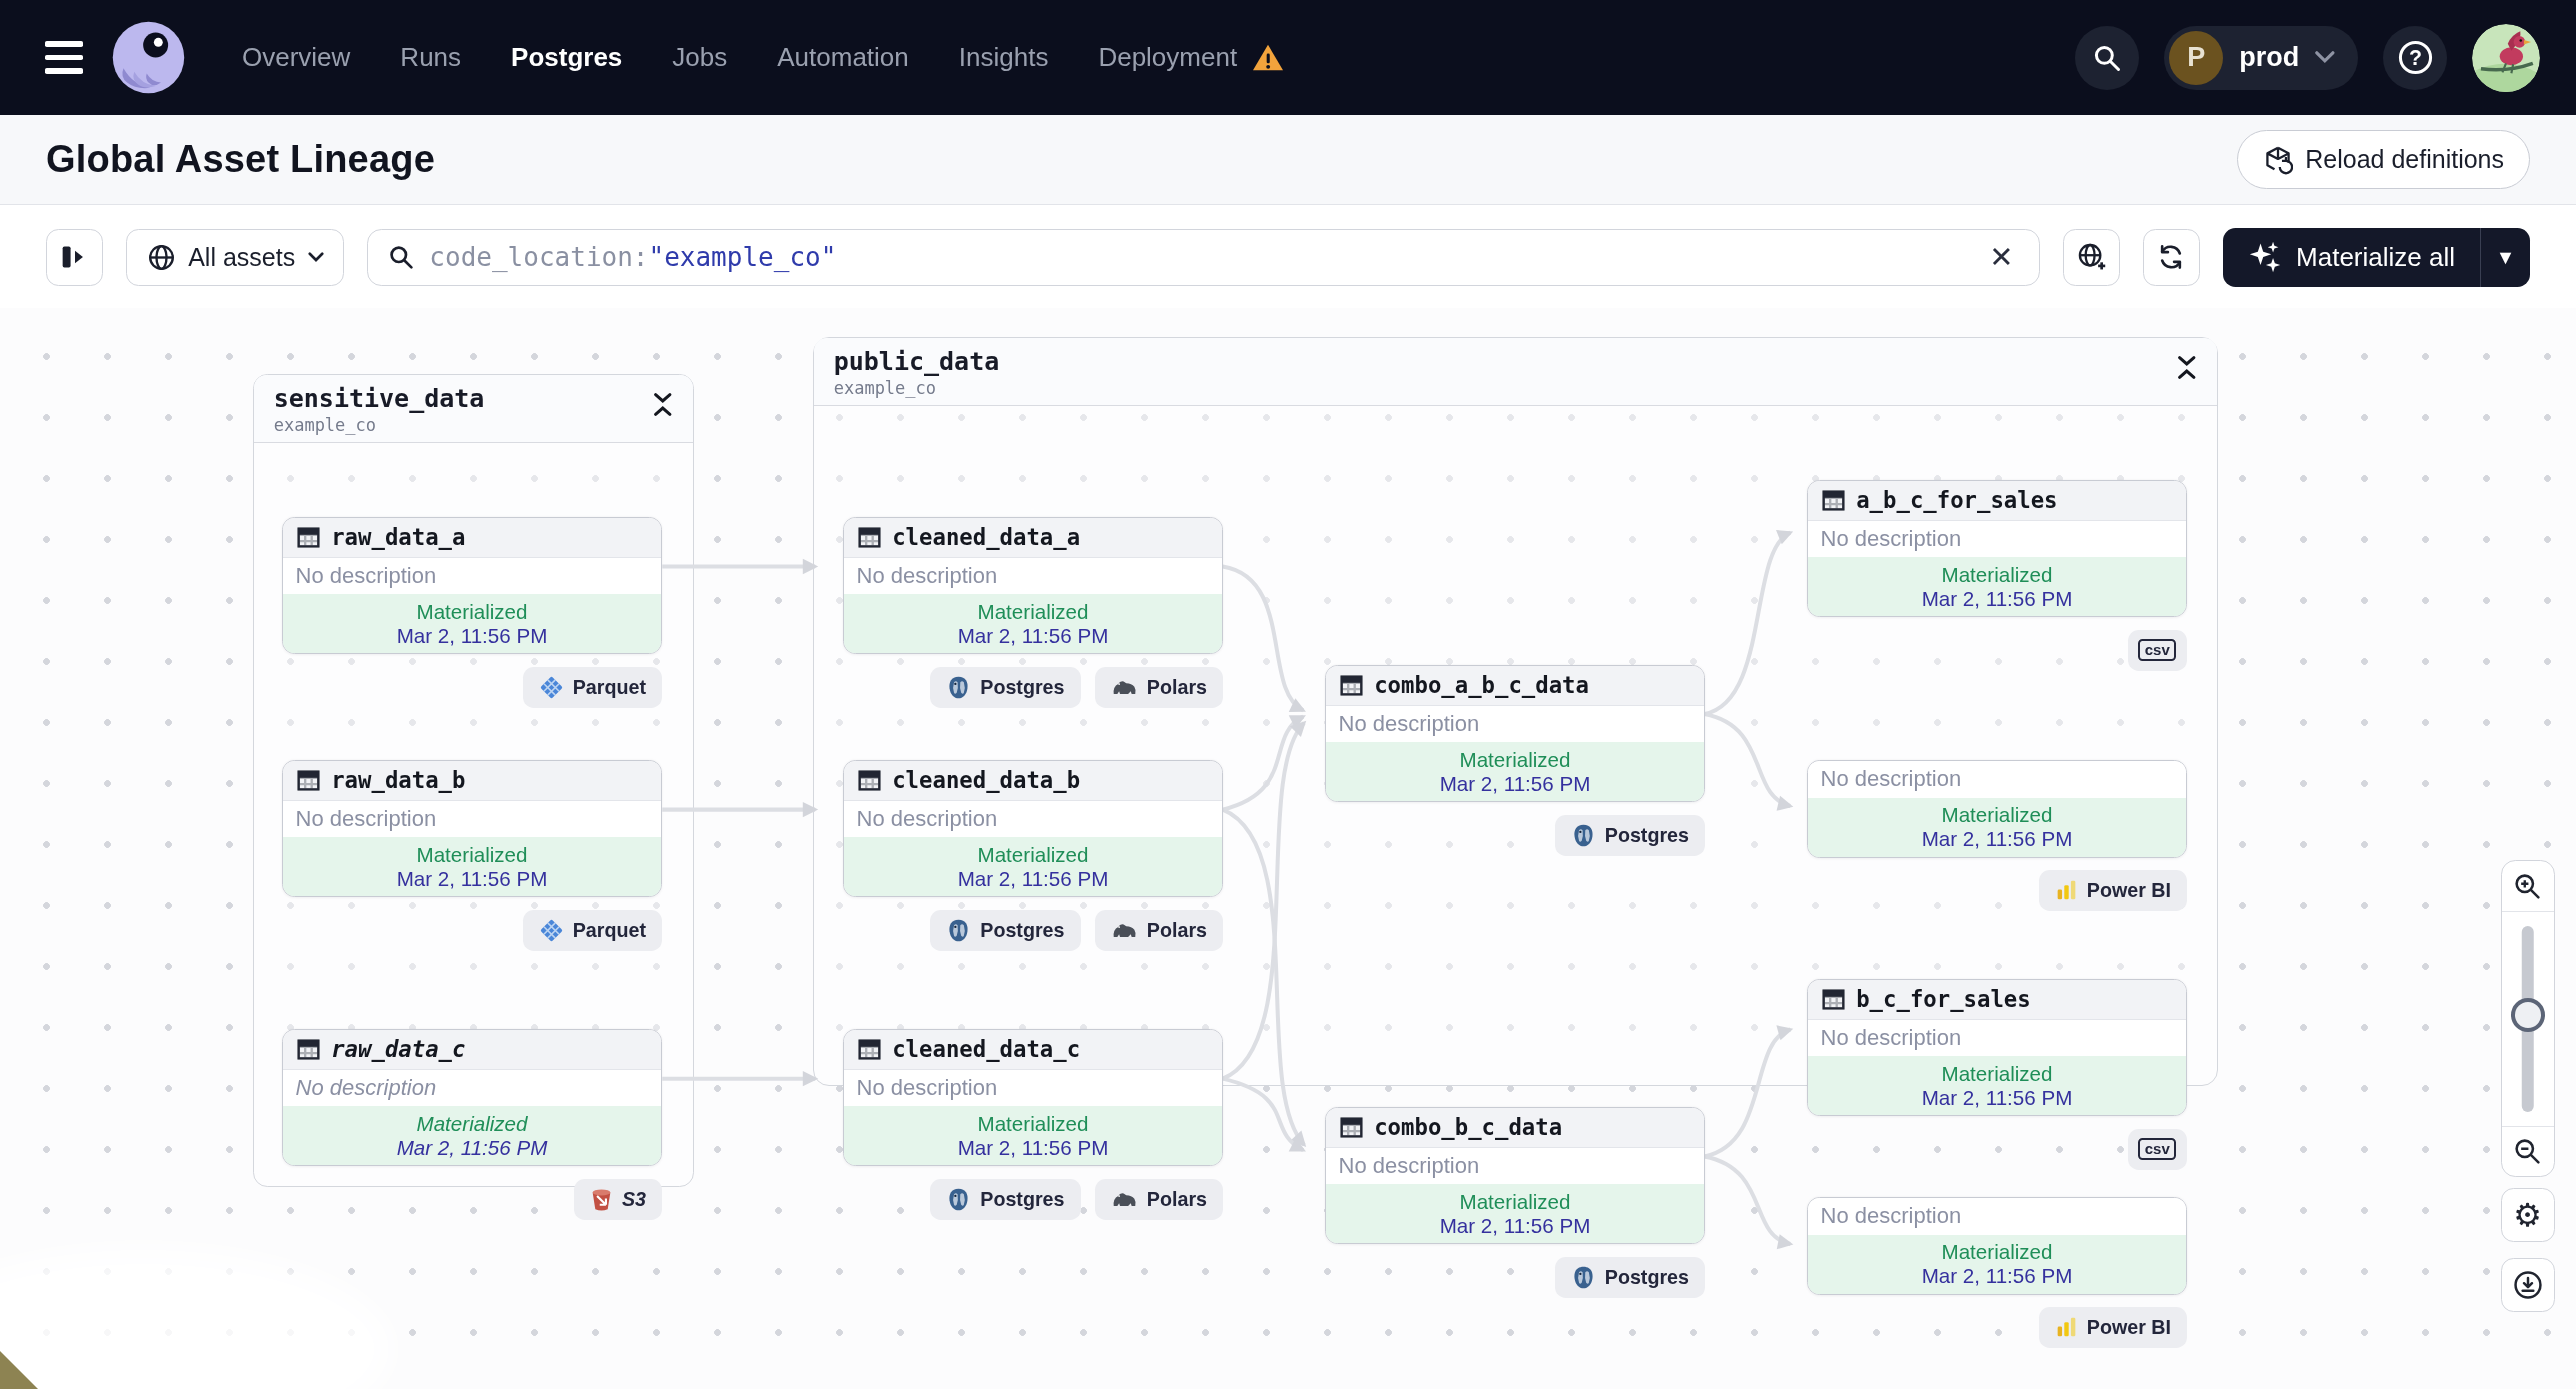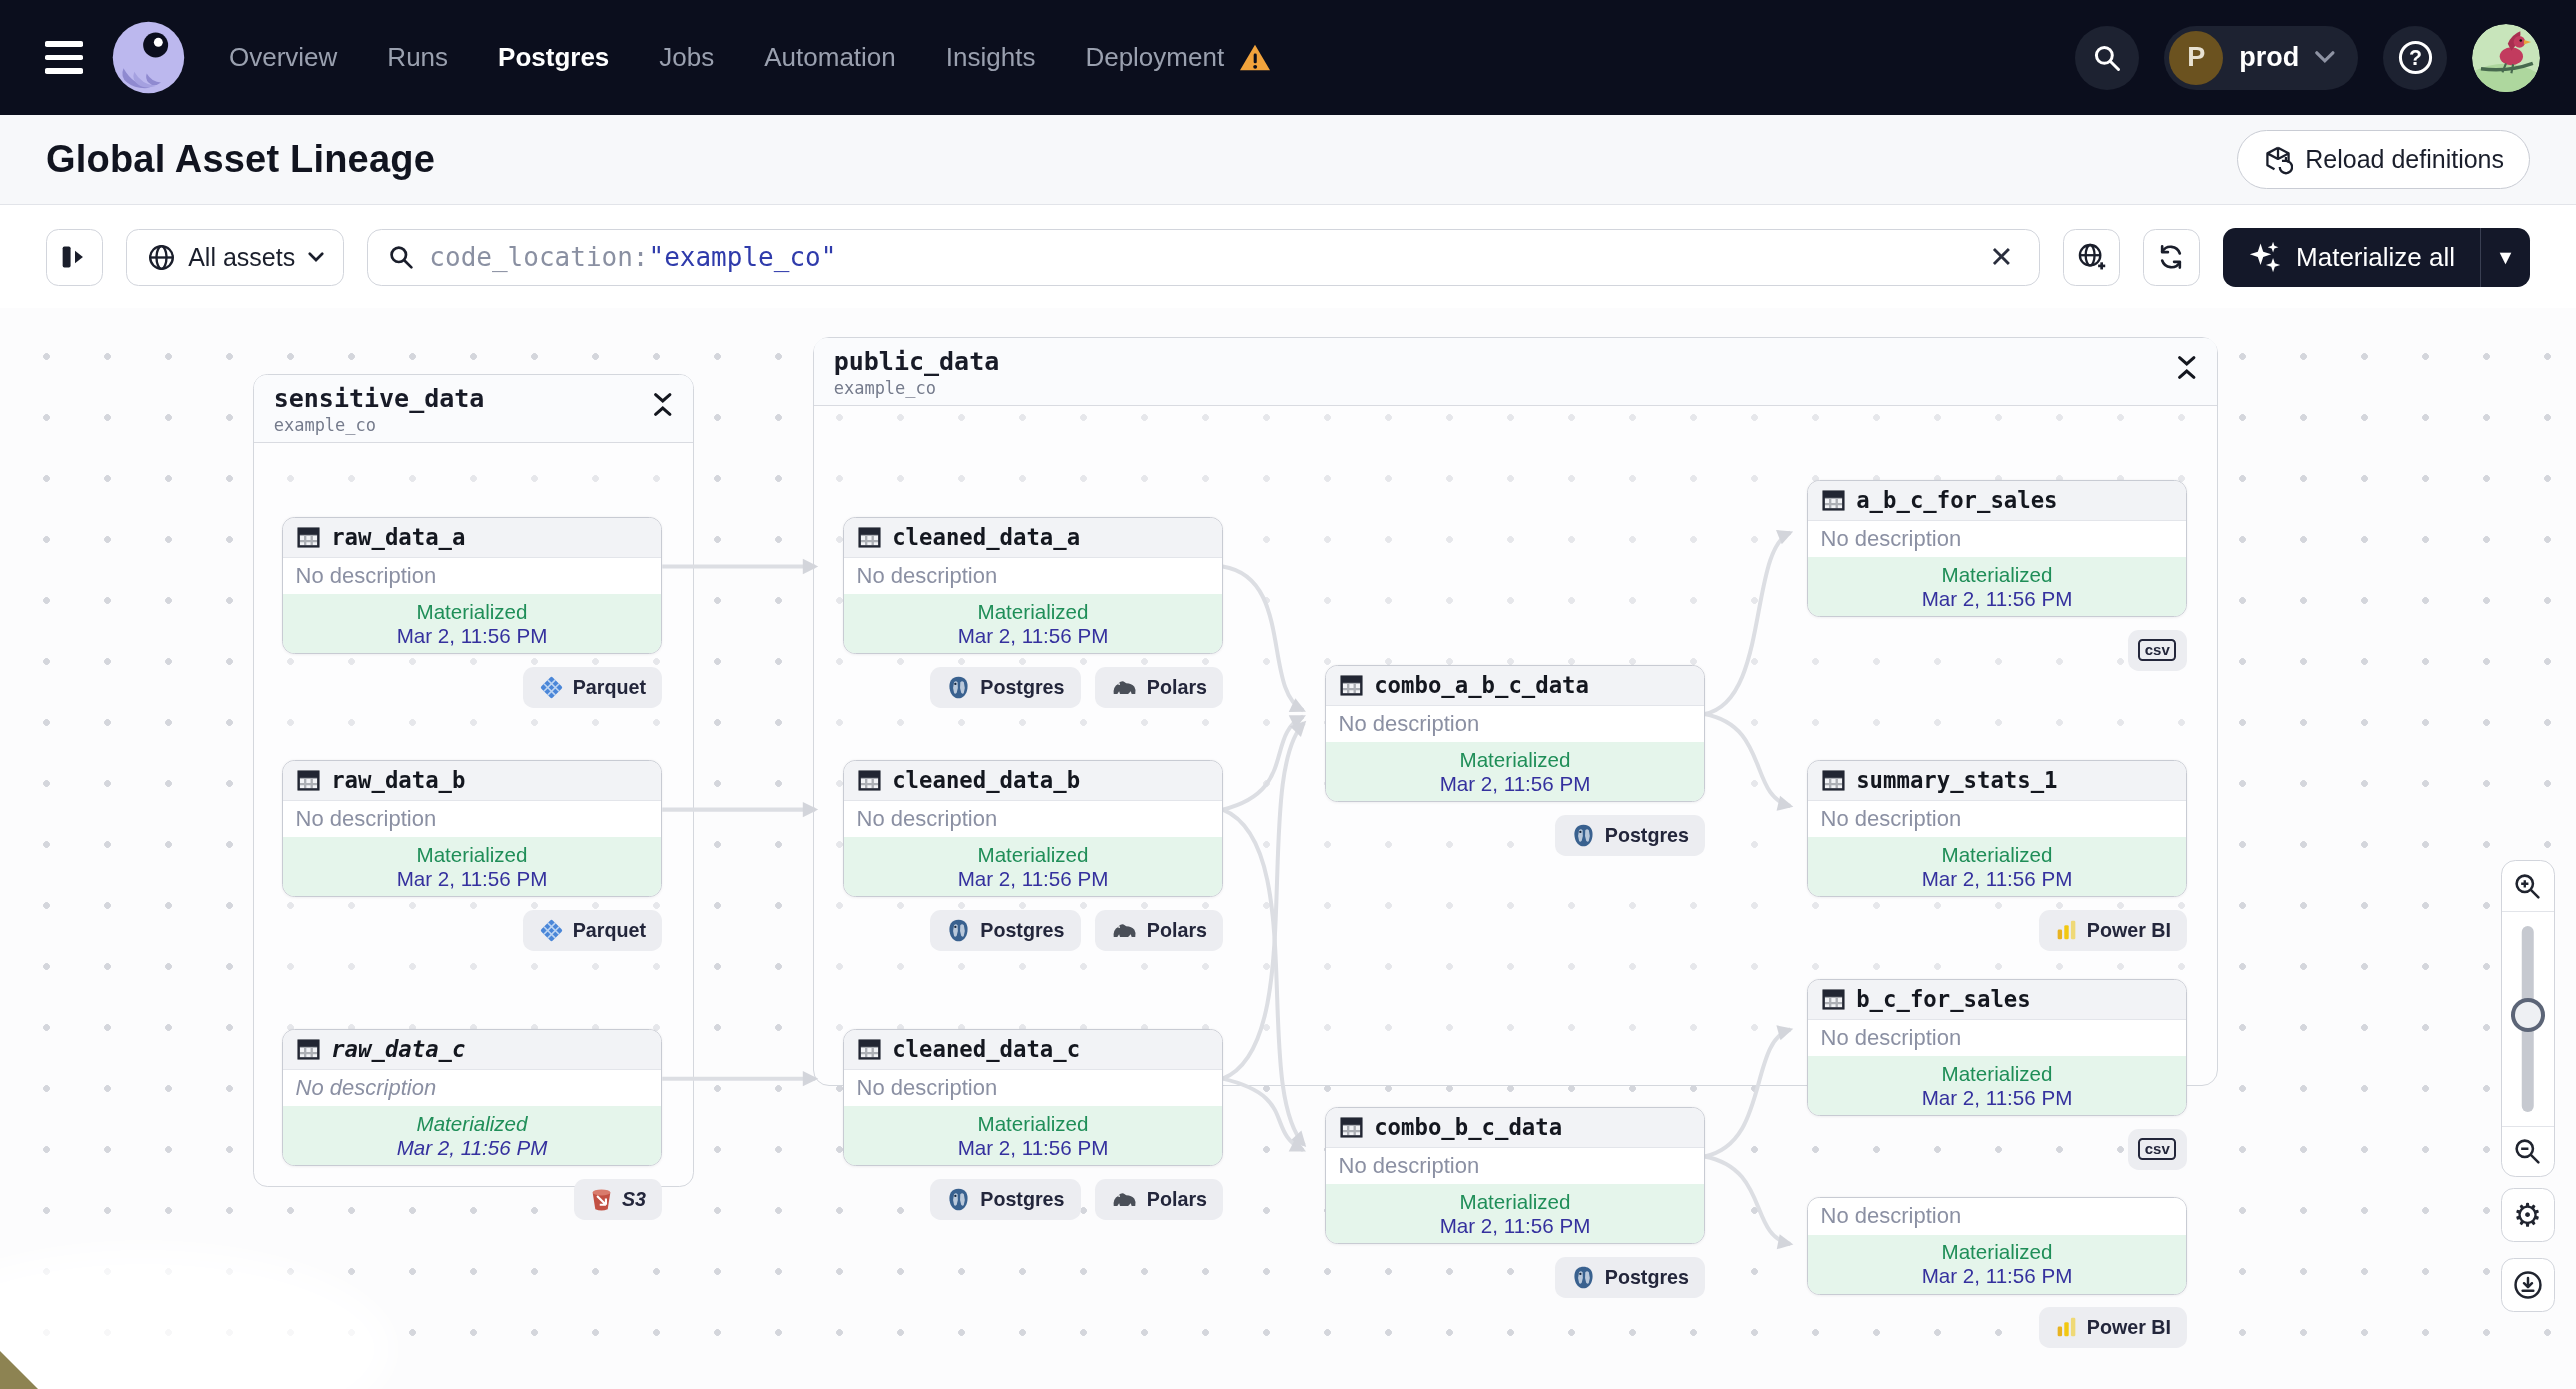--- a/index.html
+++ b/index.html
@@ -6,21 +6,21 @@
   html,body { width:2576px; height:1389px; overflow:hidden; background:#fff;
     font-family:"Liberation Sans", sans-serif; }
   .mono { font-family:"DejaVu Sans Mono", monospace; }
 
   
   .nav { position:absolute; left:0; top:0; width:2576px; height:115px; background:#0b0e1d;
     display:flex; align-items:center; padding:0 36px; gap:0; }
   .hamburger { width:59px; height:59px; display:flex; flex-direction:column; justify-content:center; gap:8px; cursor:pointer; padding:0 9px; }
   .hamburger span { display:block; width:38px; height:5.4px; background:#fff; border-radius:1.8px; }
   .logo { width:75px; height:75px; margin:0 23px 0 16px; }
-  .nav-links { display:flex; align-items:center; gap:50px; margin-left:20px; }
+  .nav-links { display:flex; align-items:center; gap:50px; margin-left:33px; }
   .nav-link { font-size:26px; color:#9aa0af; cursor:pointer; }
   .nav-link.active { color:#ffffff; font-weight:bold; }
   .nav-deploy { display:flex; align-items:center; gap:14.3px; }
   .nav-spacer { flex:1; }
   .nav-right { display:flex; align-items:center; gap:25px; }
   .circle-btn { width:64px; height:64px; border-radius:50%; background:#1d2231; display:flex; align-items:center; justify-content:center; cursor:pointer; }
   .env-pill { height:64px; border-radius:36px; background:#1d2231; display:flex; align-items:center; gap:16px; padding:0 23px 0 5.4px; cursor:pointer; }
   .env-avatar { width:54px; height:54px; border-radius:50%; background:#6b521f; color:#e8e2d2; font-size:27px; font-weight:bold; display:flex; align-items:center; justify-content:center; }
   .env-label { color:#fff; font-size:27px; font-weight:bold; }
   .user-avatar { width:68px; height:68px; border-radius:50%; overflow:hidden; cursor:pointer; }
@@ -546,28 +546,20 @@
     </div>
     <div class="tags">
       <span class="tag" style="padding:0 10.7px;">
         <span class="csv-box">csv</span>
       </span>
     </div>
   </div>
 
   <div class="node-wrap" style="left:1807px; top:452px;">
     <div class="node">
-      <div class="node-header">
-        <svg width="25" height="25" viewBox="0 0 28 28">
-            <path d="M3 4 h22 v20 h-22z M3 11 h22 M3 18 h22 M10.3 4 v20 M17.6 4 v20" fill="none" stroke="#22263355" stroke-width="2.6"></path>
-            <rect x="3" y="4" width="22" height="7" fill="#222633"></rect>
-            <path d="M3 4 h22 v20 h-22z" fill="none" stroke="#222633" stroke-width="2.6"></path>
-          </svg>
-        <span class="node-title">summary_stats_1</span>
-      </div>
       <div class="node-desc">No description</div>
       <div class="node-footer">
         <span class="status">Materialized</span>
         <span class="ts">Mar 2, 11:56 PM</span>
       </div>
     </div>
     <div class="tags">
       <span class="tag">
         <svg width="23" height="23" viewBox="0 0 26 26">
             <rect x="3" y="12" width="5" height="11" rx="1.5" fill="#e8b321"></rect>

